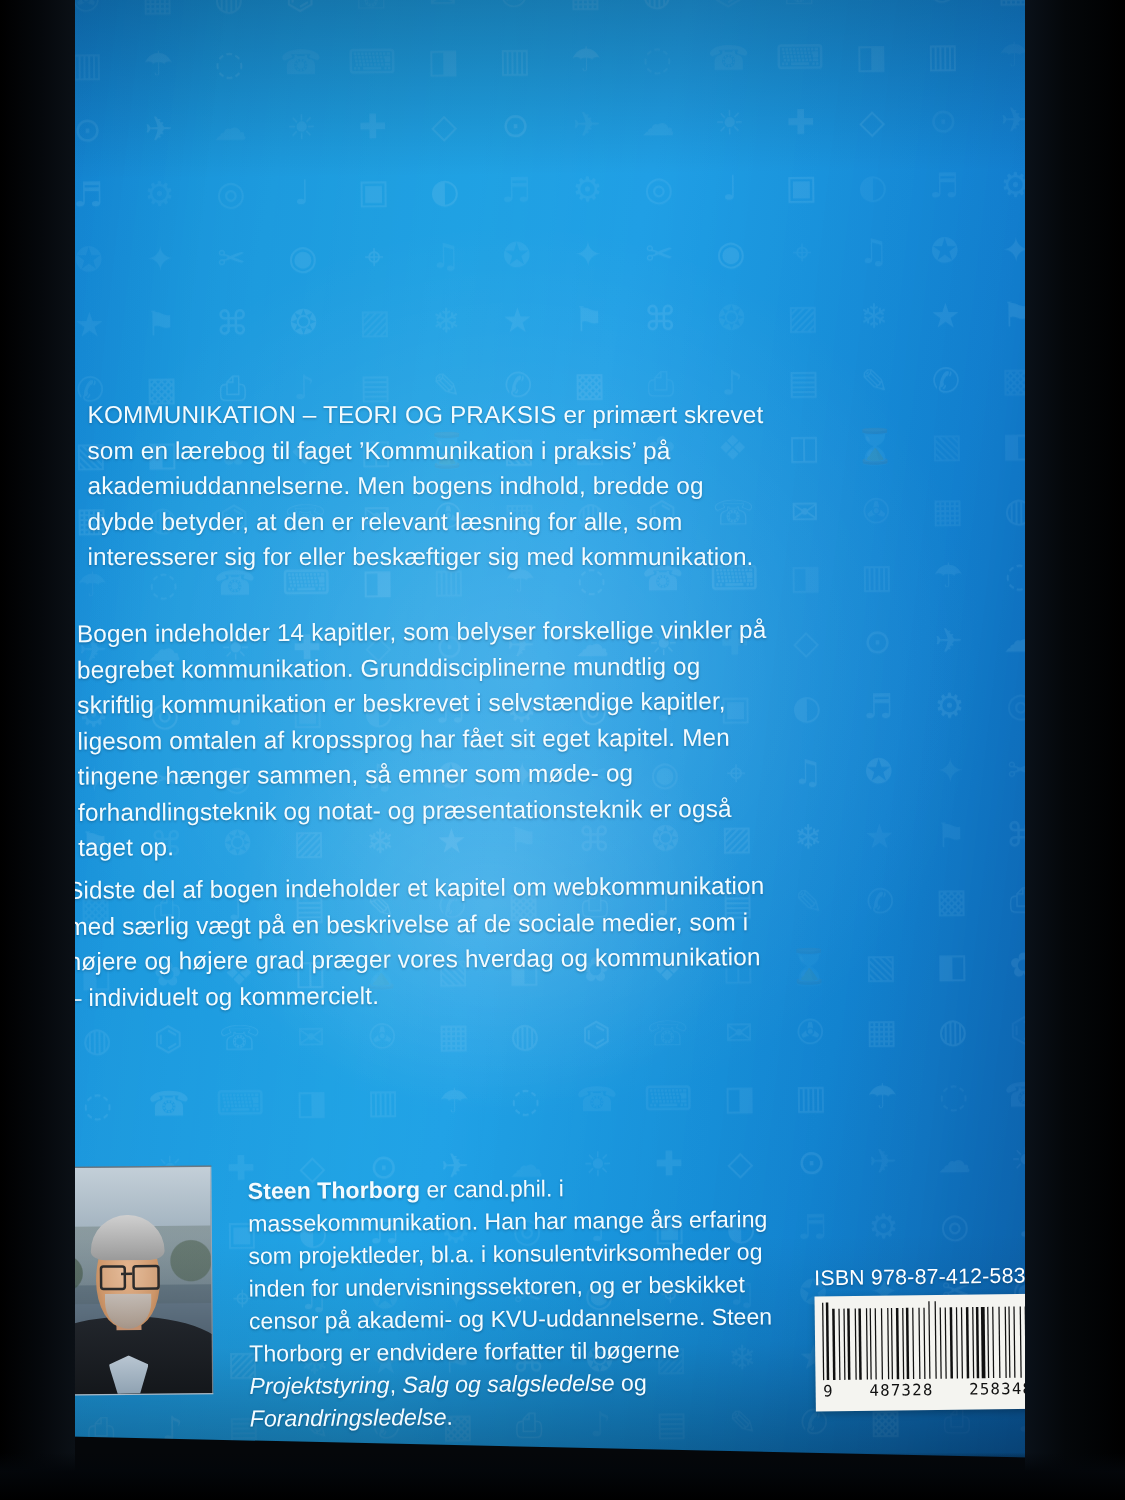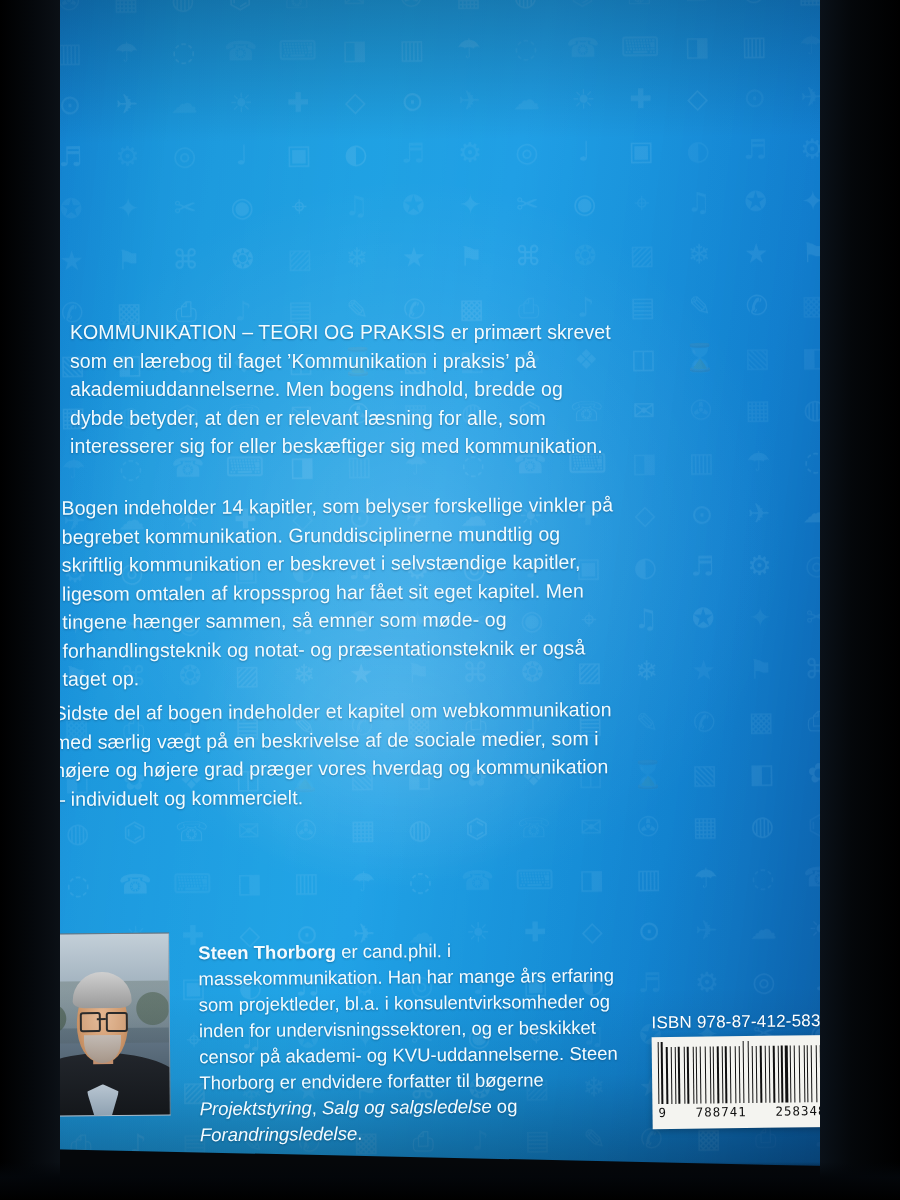--- a/index.html
+++ b/index.html
@@ -802,21 +802,21 @@
           <i style="width: 4.35px; background: transparent; height: 92%;"></i>
           <i style="width: 1.45px; background: rgb(17, 17, 17); height: 92%;"></i>
           <i style="width: 2.9px; background: transparent; height: 92%;"></i>
           <i style="width: 1.45px; background: rgb(17, 17, 17); height: 92%;"></i>
           <i style="width: 1.45px; background: transparent; height: 100%;"></i>
           <i style="width: 2.9px; background: rgb(17, 17, 17); height: 100%;"></i>
           <i style="width: 1.45px; background: transparent; height: 100%;"></i>
         </div>
       <div class="barcode-digits">
         <span>9</span>
-        <span>788741</span>
+        <span>487328</span>
         <span>258348</span>
       </div>
     </div>
   </div>
 
   <div class="dark-edge-left"></div>
   <div class="dark-edge-right"></div>
   <div class="dark-edge-bottom"></div>
 </div>
 

